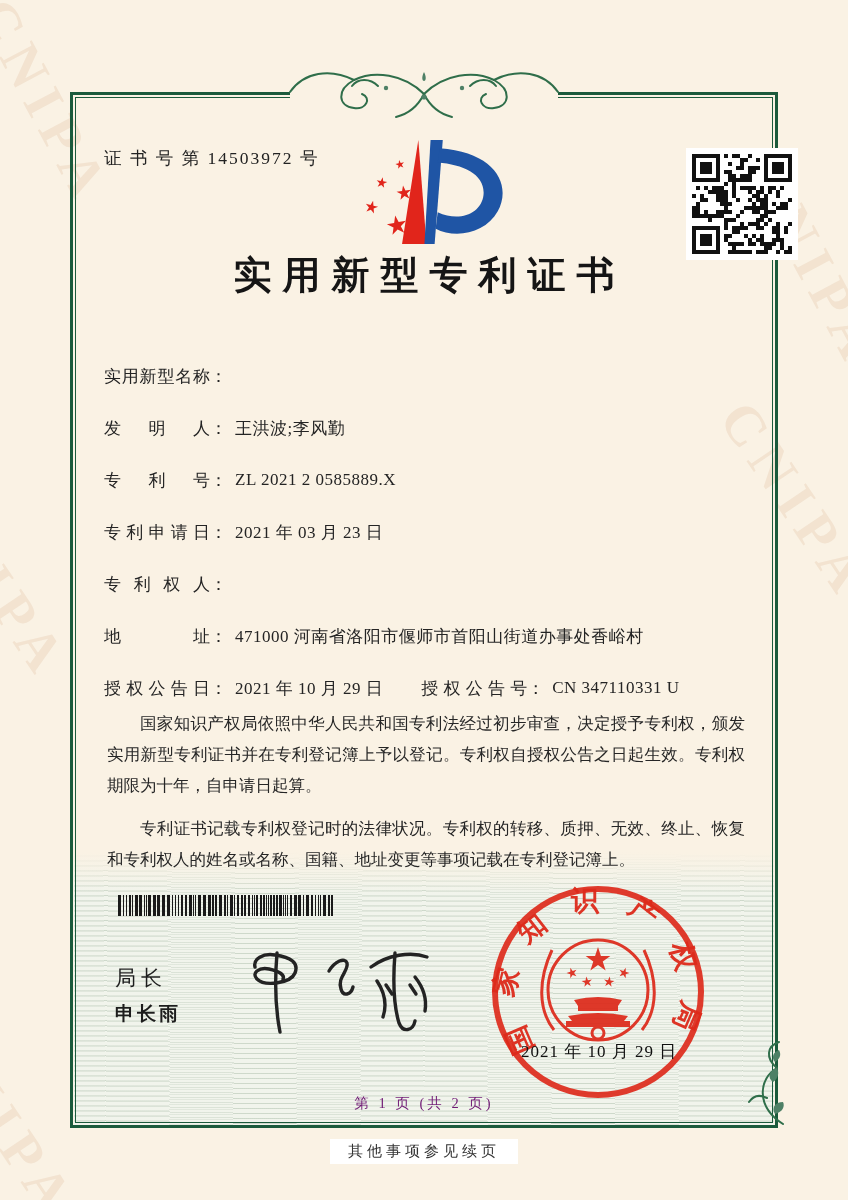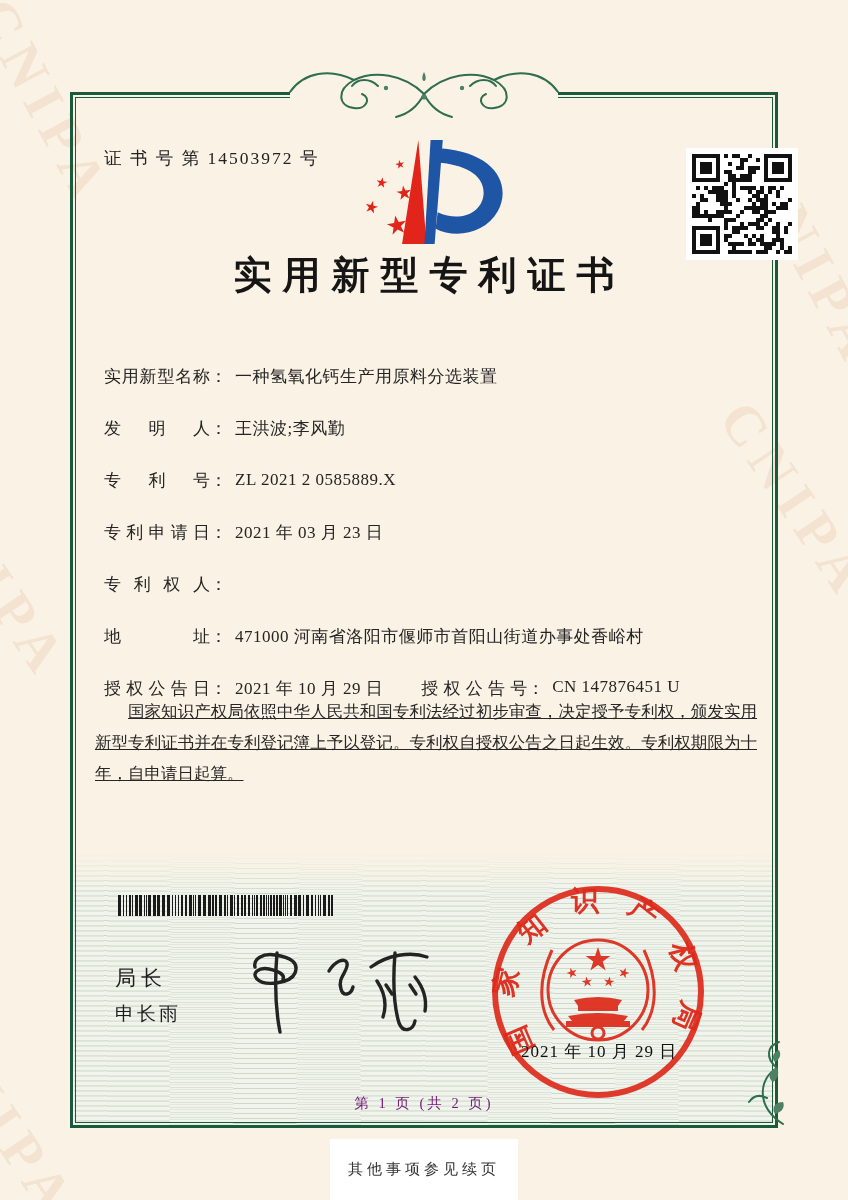--- a/index.html
+++ b/index.html
@@ -31,39 +31,39 @@
   .qr{position:absolute;left:686px;top:148px;background:#fff;padding:6px;}
 
   .title{position:absolute;left:0;right:0;top:250px;text-align:center;
          font-size:38px;font-weight:bold;letter-spacing:11px;text-indent:11px;color:#151515;}
 
   .fields{position:absolute;left:104px;top:350px;width:660px;font-size:17px;color:#242424;}
   .frow{height:52px;display:flex;align-items:center;}
   .flabel{display:inline-block;width:106px;text-align:justify;text-align-last:justify;}
   .fcolon{margin-right:8px;}
   .fvalue{letter-spacing:0.5px;}
-  .grant2{margin-left:38px;display:flex;}
+  .grant2{margin-left:38px;display:flex;align-items:center;}
 
   .paras{position:absolute;left:95px;top:696px;width:662px;font-size:16.5px;
          line-height:31px;text-align:justify;color:#262626;}
-  .paras p{margin:0;text-indent:2em;text-decoration:underline;}
+  .paras p{margin:12px;text-indent:2em;}
 
   .barcode{position:absolute;left:118px;top:895px;}
   .director-title{position:absolute;left:115px;top:964px;font-size:21px;letter-spacing:5px;color:#1d1d1d;}
-  .director-name{position:absolute;left:115px;top:1001px;font-size:19px;letter-spacing:3px;color:#1d1d1d;}
+  .director-name{position:absolute;left:115px;top:1001px;font-size:19px;letter-spacing:3px;color:#1d1d1d;font-weight:bold;}
   .signature{position:absolute;left:225px;top:933px;}
 
   .seal{position:absolute;left:486px;top:880px;}
   .seal-date{position:absolute;left:508px;top:1040px;width:182px;text-align:center;
              font-size:17px;letter-spacing:1px;color:#101010;}
 
   .pageinfo{position:absolute;left:0;right:0;top:1094px;text-align:center;
             font-size:14.5px;letter-spacing:3px;color:#701a75;}
   .footnote{position:absolute;left:50%;transform:translateX(-50%);top:1139px;
-            background:#ffffff;padding:21px 18px;font-size:15px;letter-spacing:4px;color:#333;}
+            background:#ffffff;padding:3px 18px;font-size:15px;letter-spacing:4px;color:#333;}
 
   .ornament-top{position:absolute;left:274px;top:64px;}
   .ornament-corner{position:absolute;left:733px;top:1040px;}
 </style>
 </head>
 <body>
 
 <div class="page">
 
   <div class="wm" style="left:20px;top:-12px;transform:rotate(62deg);">CNIPA</div>
@@ -338,21 +338,20 @@
         </g>
     </g>
   </svg>
 
   <div class="title">实用新型专利证书</div>
 
   <div class="fields">
     <div class="frow">
       <span class="flabel">实用新型名称</span>
         <span class="fcolon">：</span>
-      <span class="fvalue">一种氢氧化钙生产用原料分选装置</span>
     </div>
     <div class="frow">
       <span class="flabel">发明人</span>
         <span class="fcolon">：</span>
       <span class="fvalue">王洪波;李风勤</span>
     </div>
     <div class="frow">
       <span class="flabel">专利号</span>
         <span class="fcolon">：</span>
       <span class="fvalue">ZL 2021 2 0585889.X</span>
@@ -371,27 +370,28 @@
         <span class="fcolon">：</span>
       <span class="fvalue">471000 河南省洛阳市偃师市首阳山街道办事处香峪村</span>
     </div>
     <div class="frow">
       <span class="flabel">授权公告日</span>
         <span class="fcolon">：</span>
       <span class="fvalue">2021 年 10 月 29 日</span>
       <span class="grant2">
         <span class="flabel">授权公告号</span>
           <span class="fcolon">：</span>
-        <span class="fvalue">CN 147876451 U</span>
+        <span class="fvalue">CN 347110331 U</span>
       </span>
     </div>
   </div>
 
   <div class="paras">
     <p>国家知识产权局依照中华人民共和国专利法经过初步审查，决定授予专利权，颁发实用新型专利证书并在专利登记簿上予以登记。专利权自授权公告之日起生效。专利权期限为十年，自申请日起算。</p>
+    <p>专利证书记载专利权登记时的法律状况。专利权的转移、质押、无效、终止、恢复和专利权人的姓名或名称、国籍、地址变更等事项记载在专利登记簿上。</p>
   </div>
 
   <svg class="barcode" width="218" height="21" viewBox="0 0 218 21">
     <g id="barcode-bars" fill="#1a1a1a">
         <rect x="0" y="0" width="3" height="21"></rect>
         <rect x="5" y="0" width="1" height="21"></rect>
         <rect x="8" y="0" width="1" height="21"></rect>
         <rect x="11" y="0" width="2" height="21"></rect>
         <rect x="14" y="0" width="1" height="21"></rect>
         <rect x="17" y="0" width="3" height="21"></rect>

